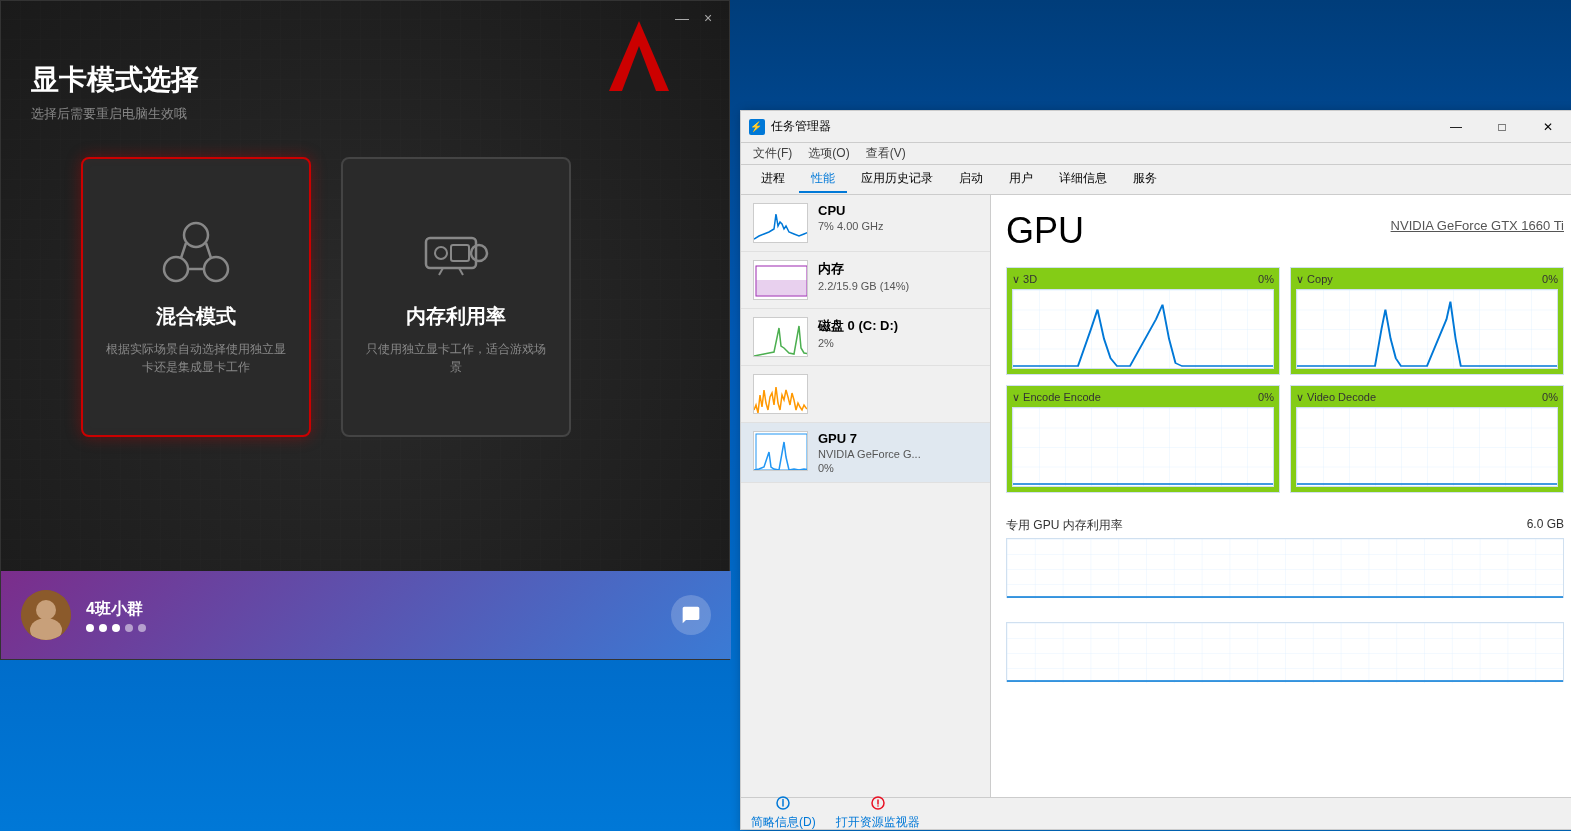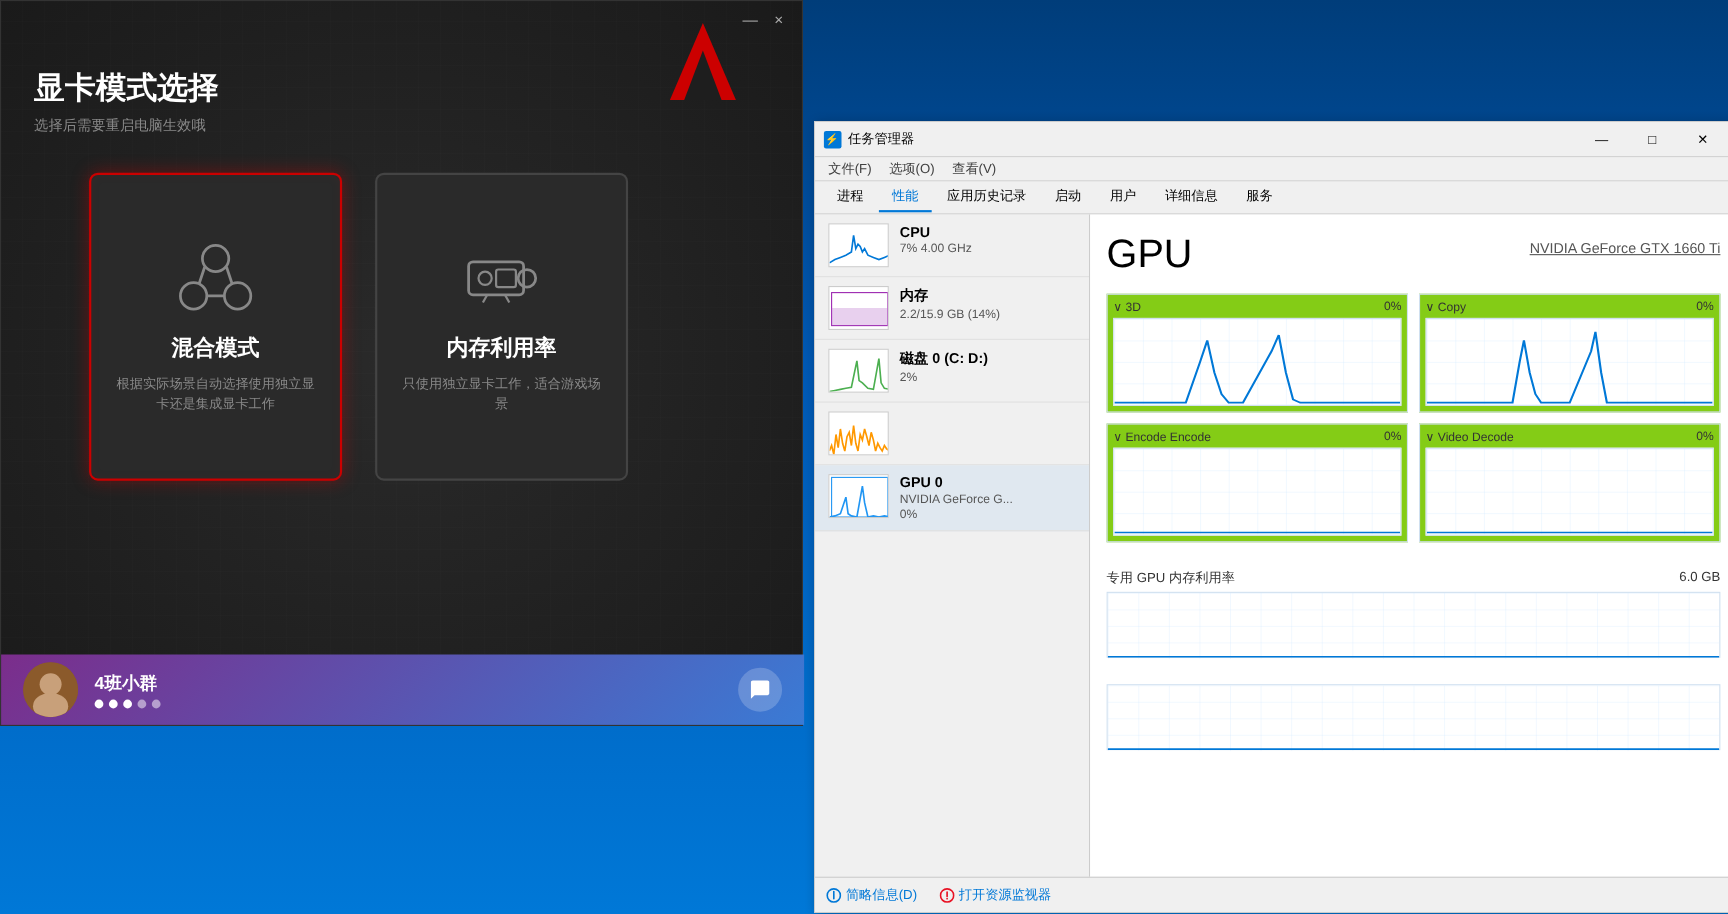--- a/index.html
+++ b/index.html
@@ -99,21 +99,21 @@
 
     
     .icon-mixed svg { width: 70px; height: 70px; }
     
     .icon-discrete svg { width: 70px; height: 70px; }
 
     
     .bottom-bar {
       position: absolute;
       bottom: 0; left: 0;
-      width: 730px; height: 64px;
+      width: 730px; height: 88px;
       background: linear-gradient(135deg, #7b2d8b, #3a7bd5);
       display: flex; align-items: center;
       padding: 0 20px;
       gap: 15px;
     }
     .avatar-circle {
       width: 50px; height: 50px;
       border-radius: 50%;
       background: #8b5a2b;
       overflow: hidden;
@@ -346,21 +346,21 @@
       border-top: 1px solid #ccc;
       display: flex;
       align-items: center;
       padding: 0 10px;
       gap: 20px;
     }
     .status-link {
       font-size: 12px;
       color: #0078d7;
       cursor: pointer;
-      display: flex; align-items: center; gap: 4px;
+      display: flex; align-items: center; gap: 4px; flex-direction: column;
     }
 
     
     .desktop-bg {
       position: absolute;
       inset: 0;
       background: linear-gradient(180deg, #003d7a 0%, #0058b3 40%, #0078d7 100%);
       z-index: 0;
     }
   </style>
@@ -529,21 +529,21 @@
       </div>
 
       <div class="sidebar-item active">
         <div class="sidebar-chart-mini">
           <svg width="55" height="40" viewBox="0 0 55 40">
             <rect x="2" y="2" width="51" height="36" fill="white" stroke="#2196f3" stroke-width="1"></rect>
             <polyline points="0,38 5,37 10,35 15,20 17,35 20,37 25,38 30,10 32,25 35,38 40,37 45,38 50,37 55,38" fill="none" stroke="#2196f3" stroke-width="1.5"></polyline>
           </svg>
         </div>
         <div class="sidebar-item-info">
-          <div class="sidebar-item-name">GPU 0</div>
+          <div class="sidebar-item-name">GPU 7</div>
           <div class="sidebar-item-detail">NVIDIA GeForce G...</div>
           <div class="sidebar-item-detail">0%</div>
         </div>
       </div>
     </div>
 
     <div class="taskmgr-content">
 
       <div class="gpu-header">
         <div class="gpu-name-big">GPU</div>

